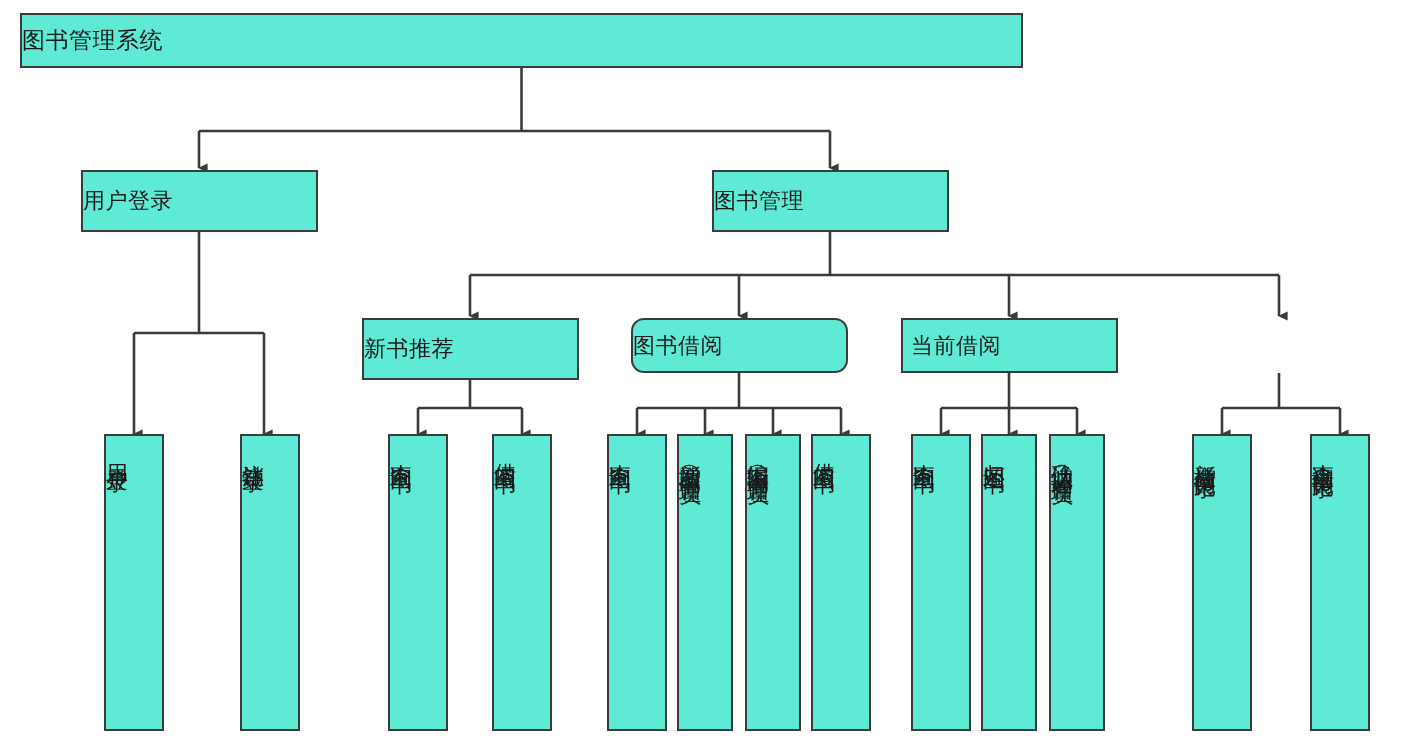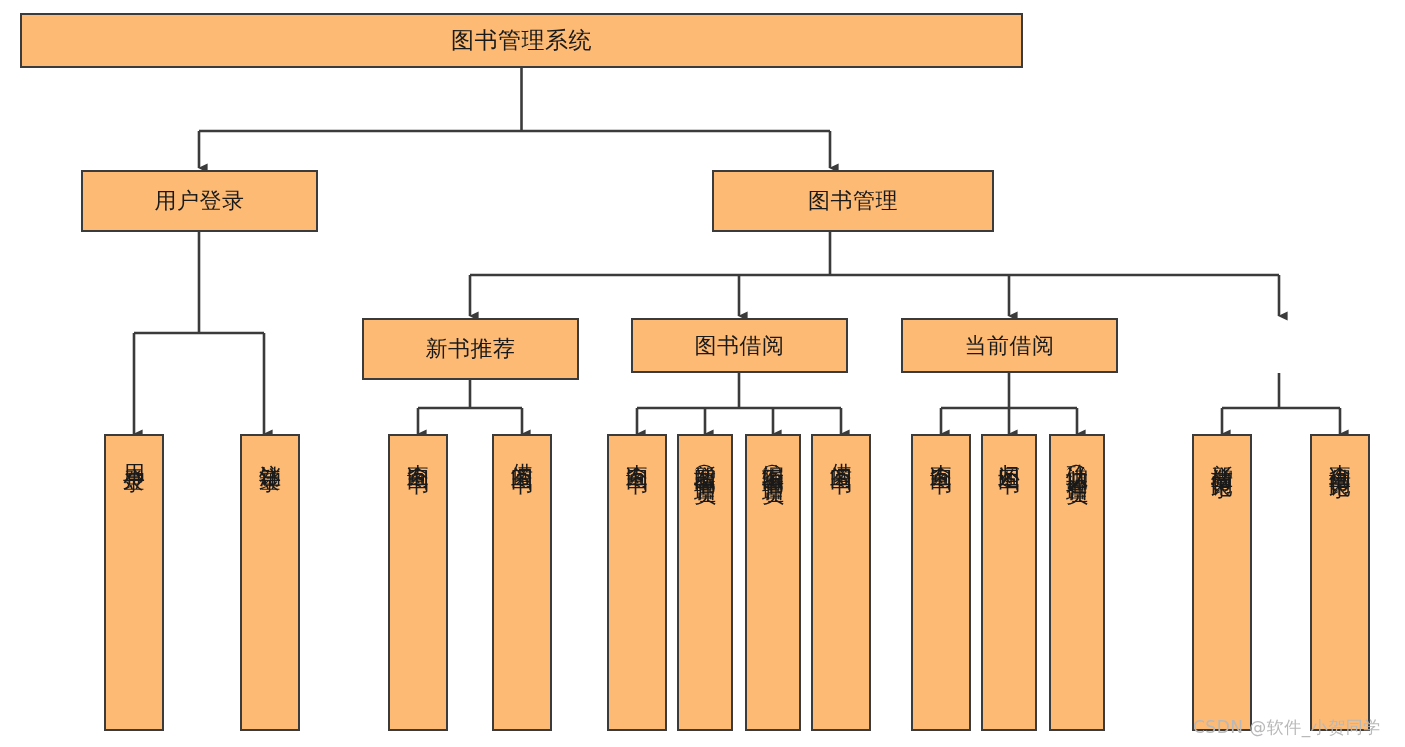--- a/index.html
+++ b/index.html
@@ -20,24 +20,24 @@
     left: 0;
     top: 0;
     width: 1405px;
     height: 747px;
     pointer-events: none;
   }
   .node {
     position: absolute;
     box-sizing: border-box;
     border: 2px solid #3b3b3b;
-    background: #fdba74;
+    background: #5eead4;
     display: flex;
     align-items: center;
-    justify-content: center;
+    justify-content: flex-start;
     color: #1a1a1a;
   }
   .node-label {
     display: block;
     text-align: center;
     line-height: 1.18;
     letter-spacing: 0.5px;
     color: #1a1a1a;
     white-space: pre;
   }
@@ -122,31 +122,31 @@
     </g>
   </svg>
 
   <div class="node horiz" id="root-node" style="left:20px; top:13px; width:1003px; height:55px;">
     <span class="node-label">图书管理系统</span>
   </div>
 
   <div class="node horiz" style="left:81px; top:170px; width:237px; height:62px;">
     <span class="node-label">用户登录</span>
   </div>
-  <div class="node horiz" style="left:712px; top:170px; width:282px; height:62px;">
+  <div class="node horiz" style="left:712px; top:170px; width:237px; height:62px;">
     <span class="node-label">图书管理</span>
   </div>
 
   <div class="node horiz" style="left:362px; top:318px; width:217px; height:62px;">
     <span class="node-label">新书推荐</span>
   </div>
-  <div class="node horiz" style="left:631px; top:318px; width:217px; height:55px;">
+  <div class="node horiz" style="left:631px; top:318px; width:217px; height:55px;border-radius:13px;">
     <span class="node-label">图书借阅</span>
   </div>
-  <div class="node horiz" style="left:901px; top:318px; width:217px; height:55px;">
+  <div class="node horiz" style="left:901px; top:318px; width:217px; height:55px;padding-left:8px;">
     <span class="node-label">当前借阅</span>
   </div>
 
   <div class="node vert" style="left:104px; top:434px; width:60px; height:297px;">
     <span class="node-label">用户登录</span>
   </div>
   <div class="node vert" style="left:240px; top:434px; width:60px; height:297px;">
     <span class="node-label">注销登录</span>
   </div>
 
@@ -180,15 +180,14 @@
     <span class="node-label">确认归还（管理员）</span>
   </div>
 
   <div class="node vert" style="left:1192px; top:434px; width:60px; height:297px;">
     <span class="node-label">新增借阅记录</span>
   </div>
   <div class="node vert" style="left:1310px; top:434px; width:60px; height:297px;">
     <span class="node-label">查询借阅记录</span>
   </div>
 
-  <div class="watermark" style="left:1193px; top:716px;">CSDN @软件_小贺同学</div>
 
 </div>
 
 </body></html>

